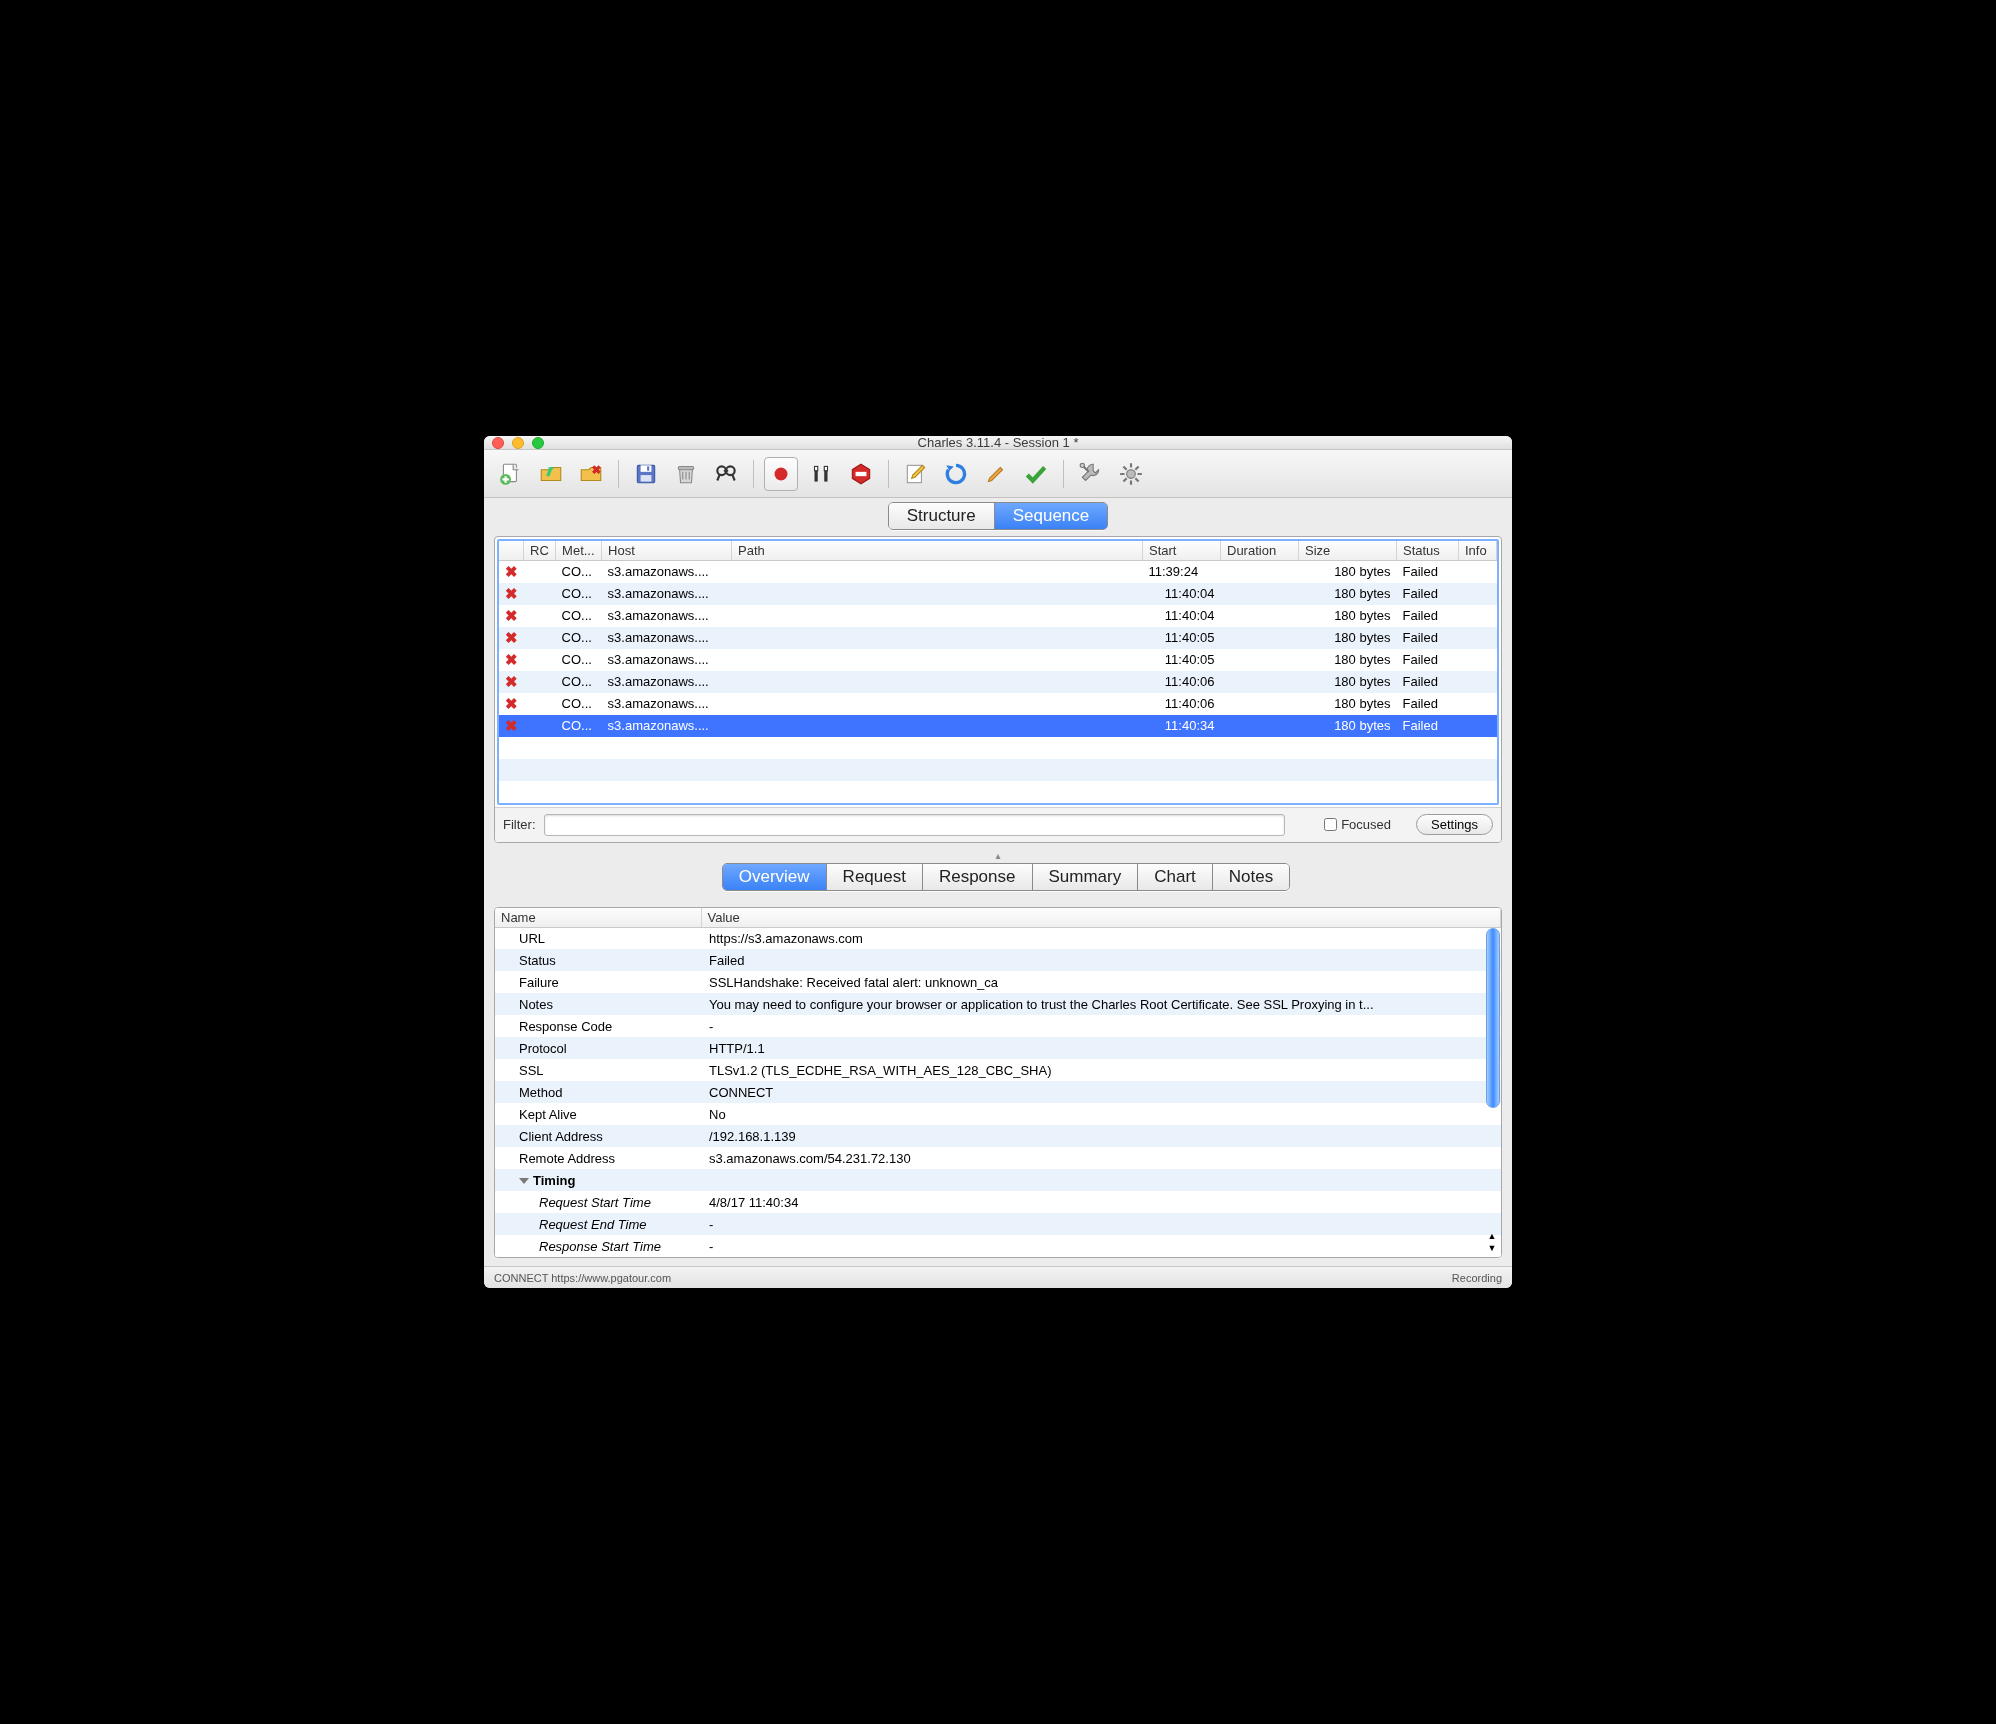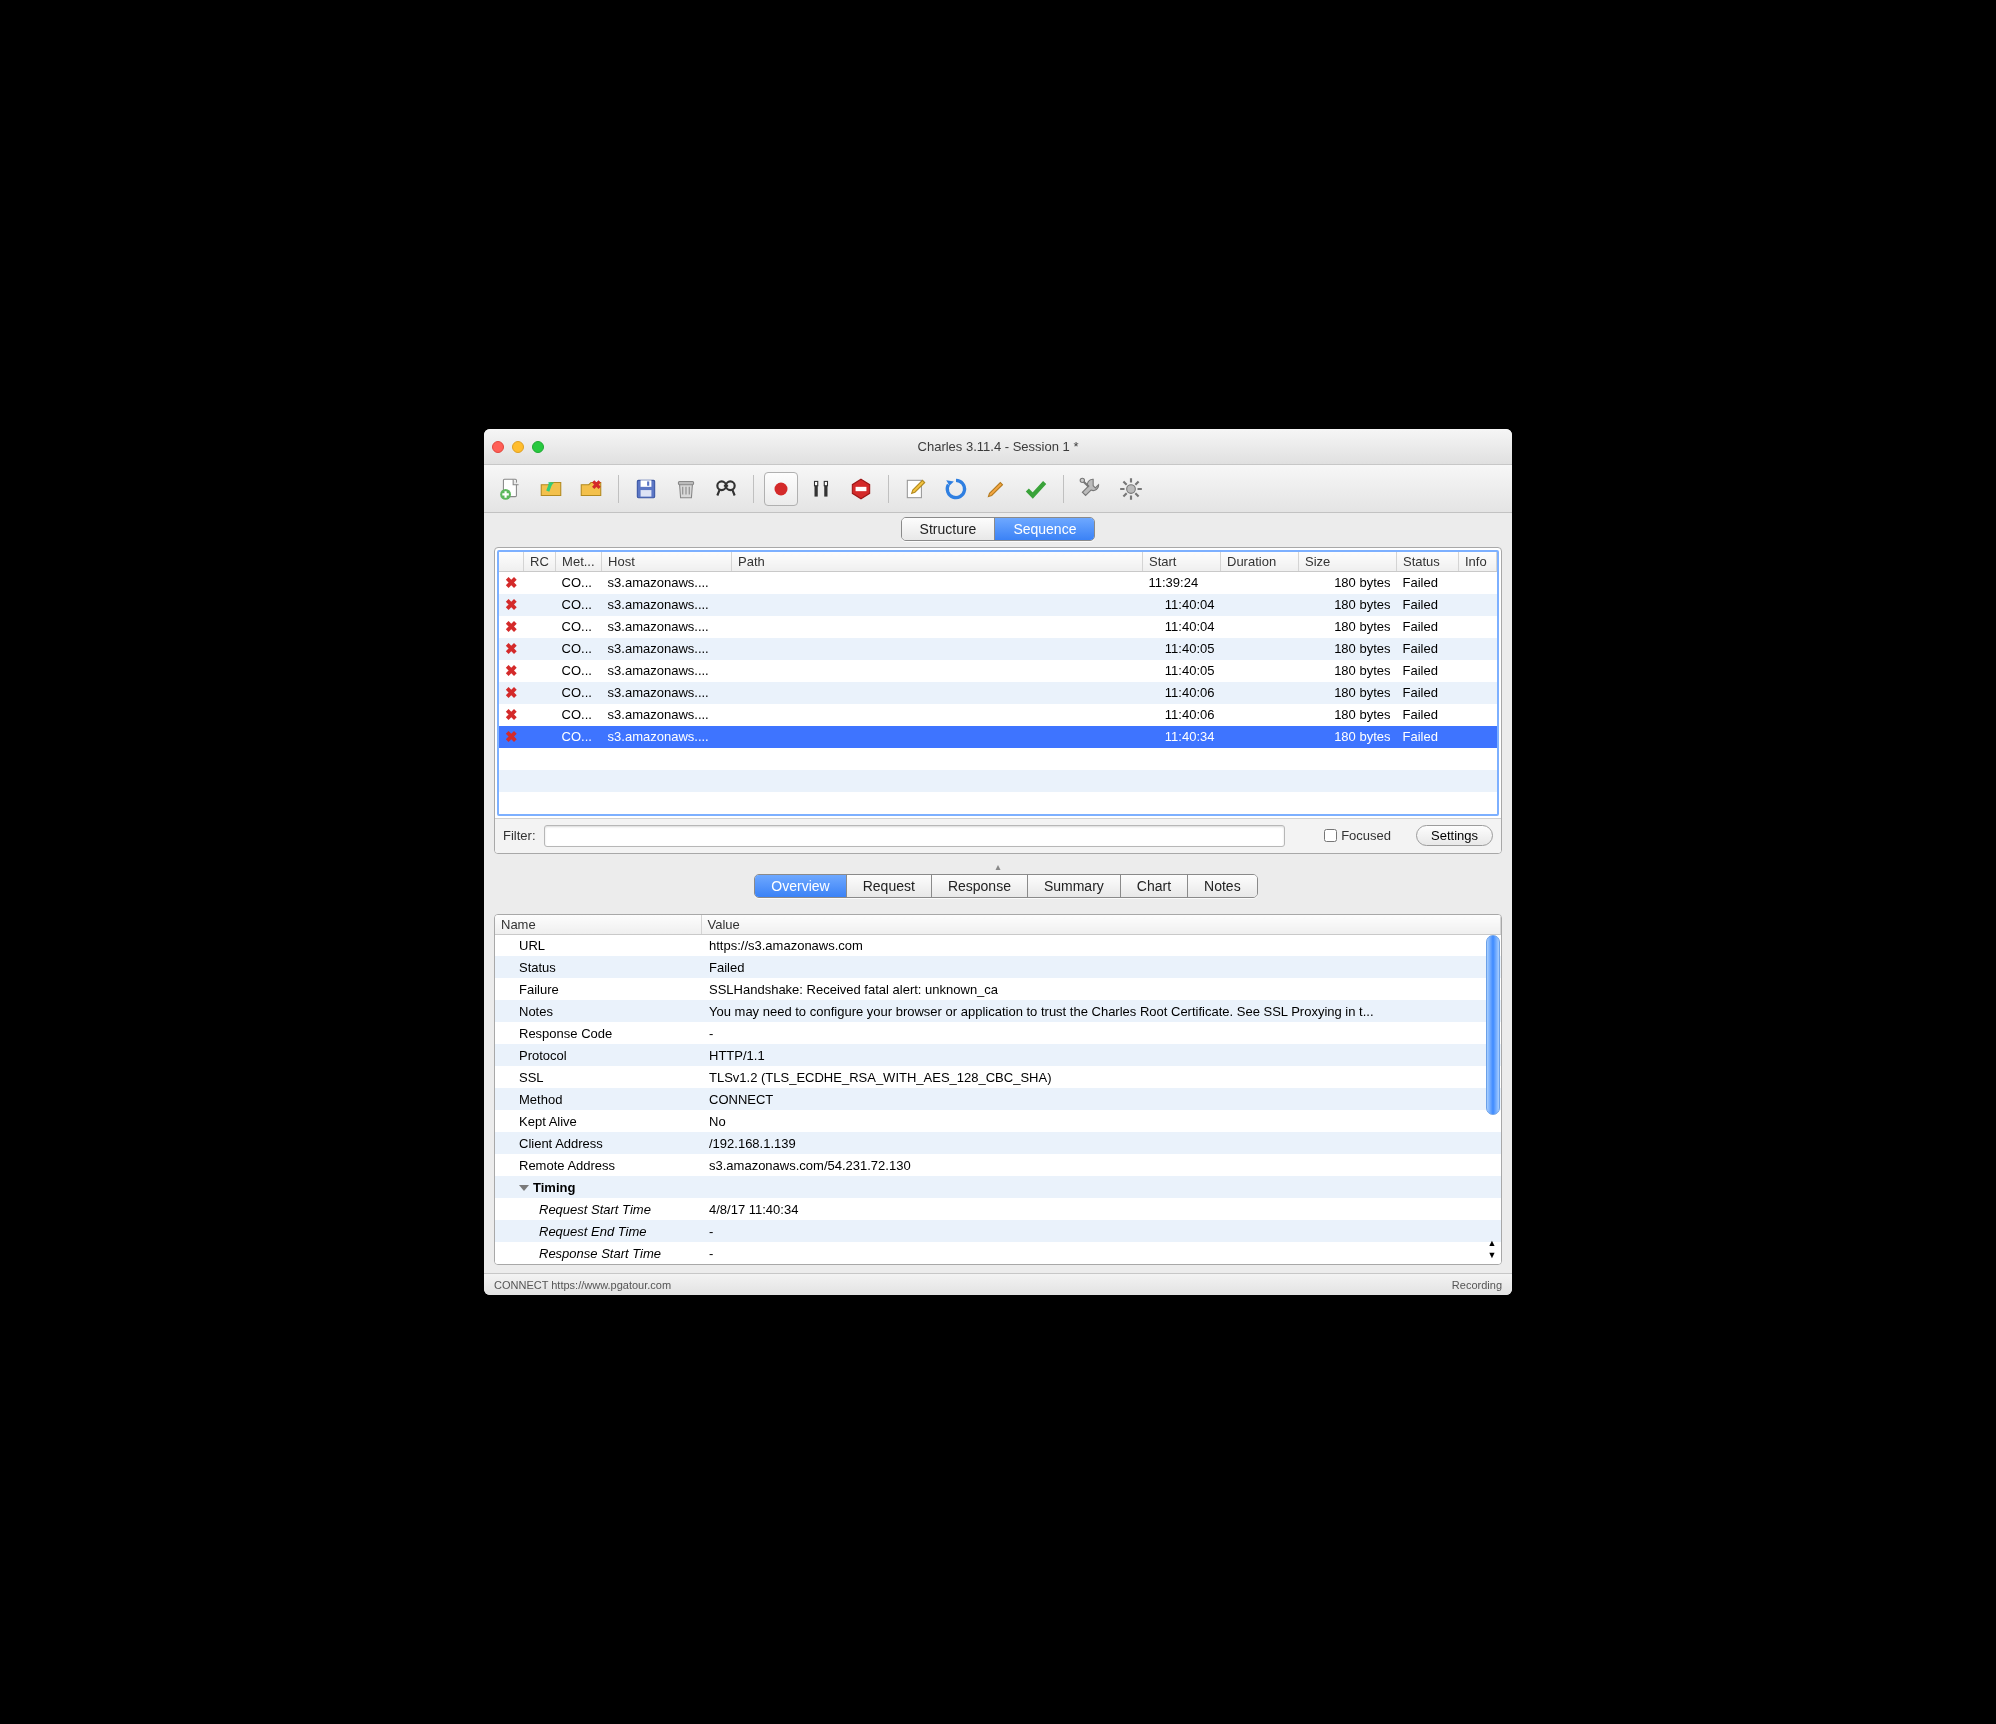--- a/index.html
+++ b/index.html
@@ -15,21 +15,21 @@
   }
   .window {
     width: 1028px;
     background: #ececec;
     border-radius: 6px;
     box-shadow: 0 20px 60px rgba(0,0,0,0.6);
     overflow: hidden;
     position: relative;
   }
   .titlebar {
-    height: 36px;
+    height: 14px;
     background: linear-gradient(#f6f6f6,#e0e0e0);
     border-bottom: 1px solid #c7c7c7;
     display: flex;
     align-items: center;
     padding: 0 8px;
     position: relative;
   }
   .traffic { display: flex; gap: 8px; position: absolute; left: 8px; }
   .tl { width: 12px; height: 12px; border-radius: 50%; }
   .tl.red { background: #ff5f57; border: 1px solid #e1463d; }
@@ -53,21 +53,21 @@
   .tsep { width: 1px; height: 28px; background: #c0c0c0; margin: 0 4px; }
   .tbtn svg { width: 26px; height: 26px; }
   .viewtabs {
     display: flex; justify-content: center; padding: 4px 0 6px 0;
   }
   .seg {
     display: flex; border: 1px solid #8a8a8a; border-radius: 5px; overflow: hidden;
     box-shadow: 0 1px 0 rgba(255,255,255,0.8);
   }
   .seg button {
-    border: none; padding: 3px 18px; font-size: 14px; background: linear-gradient(#fdfdfd,#e8e8e8);
+    border: none; padding: 3px 18px; font-size: 17px; background: linear-gradient(#fdfdfd,#e8e8e8);
     color: #222; cursor: pointer;
   }
   .seg button.active {
     background: linear-gradient(#6ea8ff,#3b82f6); color: #fff;
   }
   .seg button + button { border-left: 1px solid #8a8a8a; }
   .pane {
     margin: 0 10px 8px 10px;
     border: 1px solid #a8a8a8;
     border-radius: 4px;

